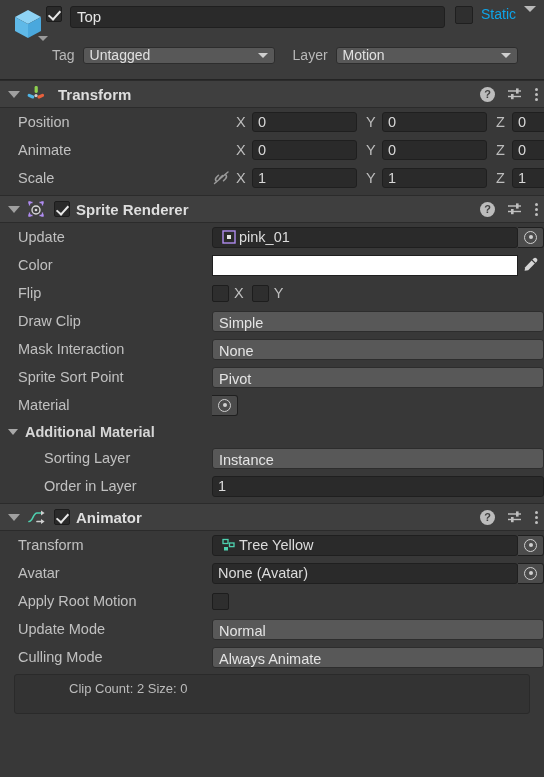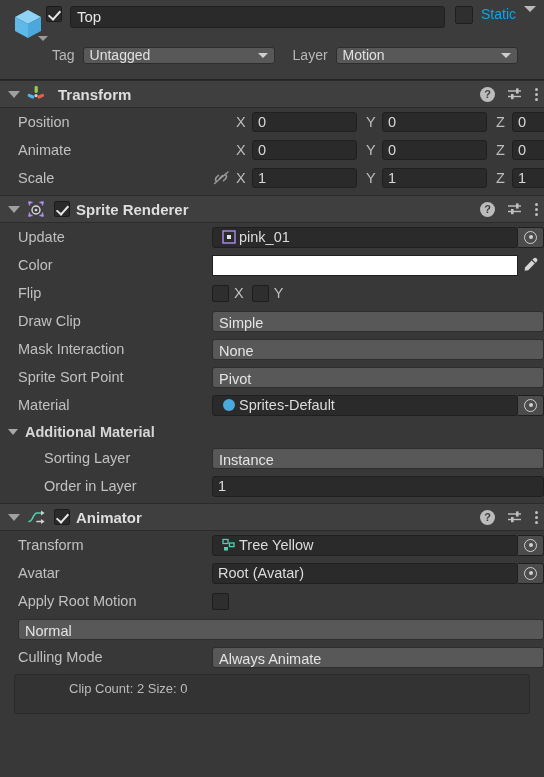--- a/index.html
+++ b/index.html
@@ -486,29 +486,20 @@
     <div class="row">
       <span class="lbl lbl-w">Sprite Sort Point</span>
       <span class="popup-wide">
         <span>Pivot</span>
         <span class="pc"></span>
       </span>
     </div>
 
     <div class="row">
       <span class="lbl lbl-w">Material</span>
-      <span class="objfield">
-        <span class="ficon">
-          <svg width="14" height="14" viewBox="0 0 14 14">
-            <circle cx="7" cy="7" r="6" fill="#4aa8dd"></circle>
-            <path d="M7 1 a6 6 0 0 0 0 12 a4 4 0 0 1 0-12z" fill="#bfe6fa"></path>
-          </svg>
-        </span>
-        <span>Sprites-Default</span>
-      </span>
       <span class="objpick">
           <span class="ring"></span>
         </span>
     </div>
 
     <div class="sub-head">
       <span class="sub-caret"></span>
       <span class="sub-title">Additional Material</span>
     </div>
 
@@ -573,33 +564,34 @@
         <span>Tree Yellow</span>
       </span>
       <span class="objpick">
           <span class="ring"></span>
         </span>
     </div>
 
     <div class="row">
       <span class="lbl lbl-w">Avatar</span>
       <span class="objfield" style="padding-left:5px;">
-        <span>Root (Avatar)</span>
+        <span>None (Avatar)</span>
       </span>
       <span class="objpick">
           <span class="ring"></span>
         </span>
     </div>
 
     <div class="row">
       <span class="lbl lbl-w">Apply Root Motion</span>
       <span class="flip-cb"></span>
     </div>
 
     <div class="row">
+      <span class="lbl lbl-w">Update Mode</span>
       <span class="popup-wide">
         <span>Normal</span>
         <span class="pc"></span>
       </span>
     </div>
 
     <div class="row">
       <span class="lbl lbl-w">Culling Mode</span>
       <span class="popup-wide">
         <span>Always Animate</span>

